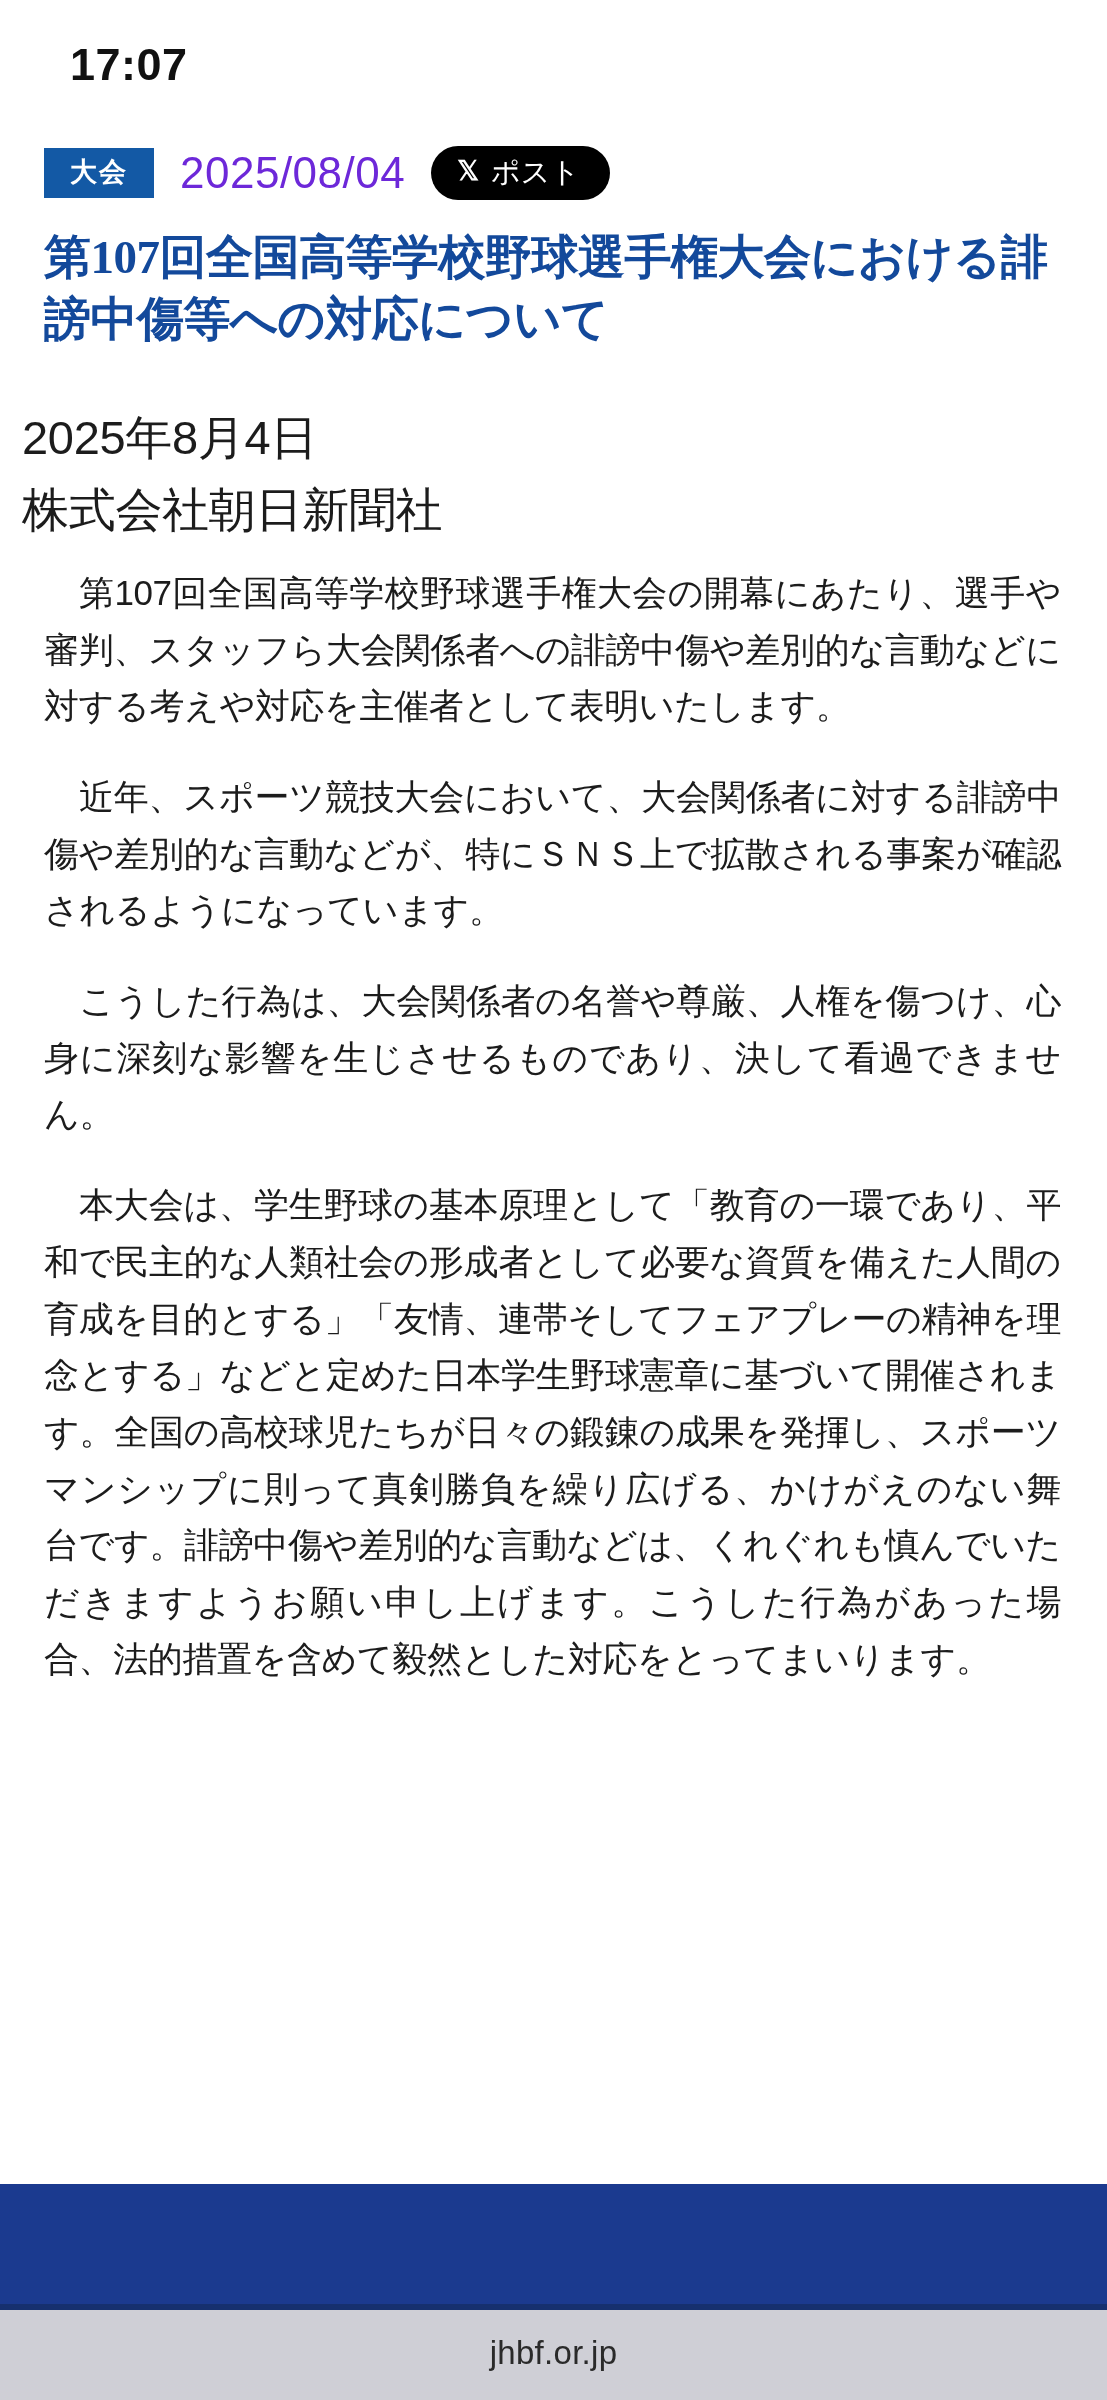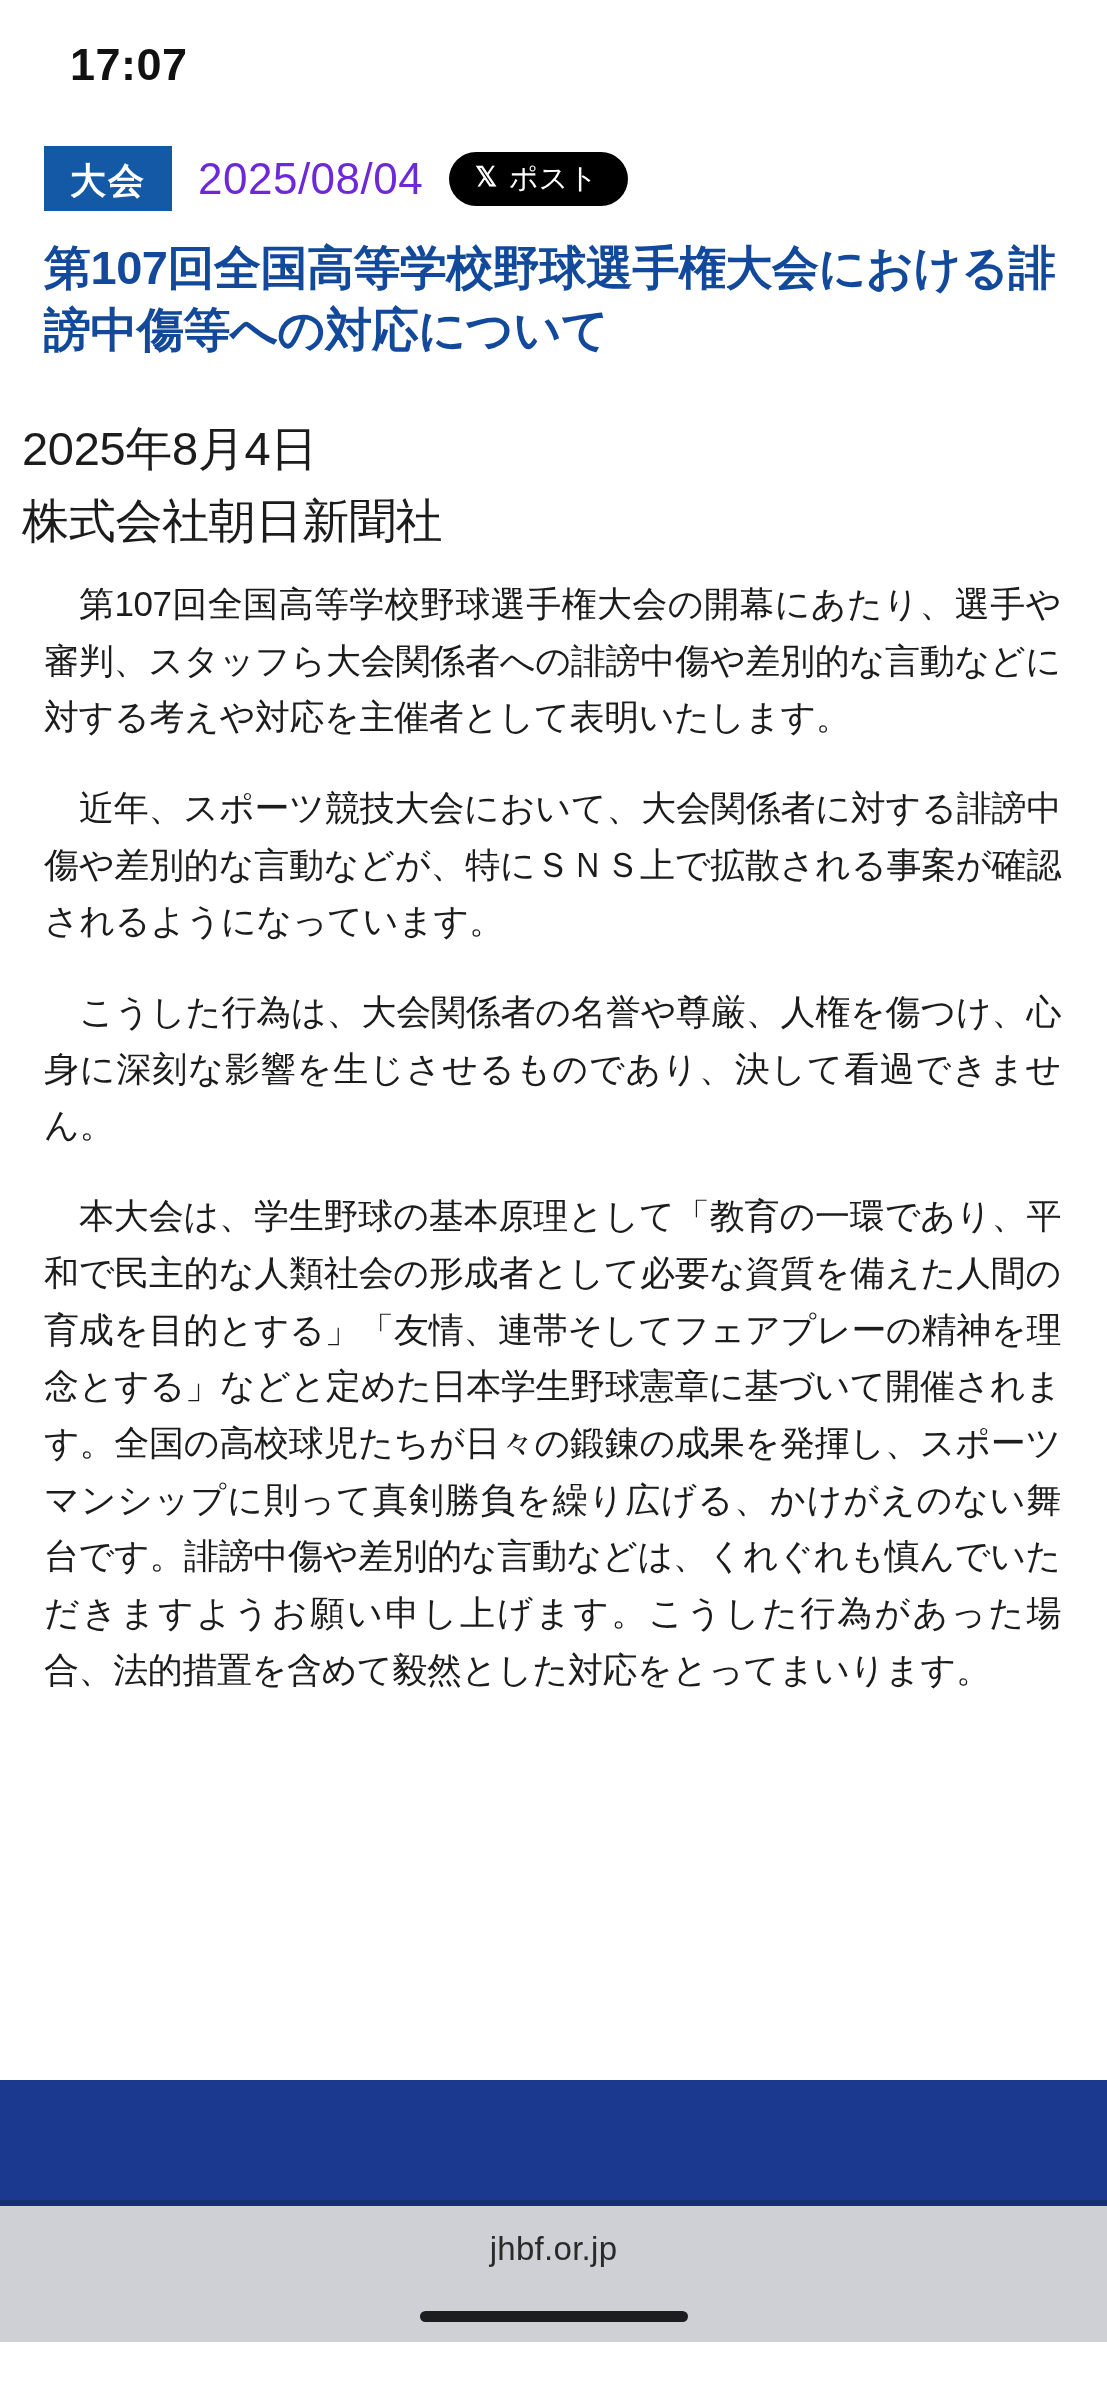--- a/index.html
+++ b/index.html
@@ -97,24 +97,24 @@
   .meta-row {
     display: flex;
     align-items: center;
     gap: 26px;
     margin-top: 28px;
     padding-left: 22px;
   }
   .category-tag {
     background: #1359a5;
     color: #ffffff;
-    font-size: 36px;
+    font-size: 27px;
     font-weight: bold;
     letter-spacing: 2px;
-    padding: 17px 26px 12px;
+    padding: 11px 26px 12px;
     line-height: 1;
   }
   .article-date {
     font-size: 44px;
     color: #6d28d9;
     letter-spacing: 0.5px;
   }
   .x-post-btn {
     display: inline-flex;
     align-items: center;
@@ -139,20 +139,21 @@
   }
 
   .article-title {
     color: #13499b;
     font-size: 47px;
     font-weight: bold;
     line-height: 1.32;
     margin: 26px 0 0 0;
     padding: 0 24px 0 22px;
     letter-spacing: -0.5px;
+    font-family: Liberation Serif, serif;
   }
 
   .signature {
     margin-top: 52px;
     padding-right: 30px;
     text-align: left;
     font-size: 47px;
     line-height: 1.52;
     color: #1c1c1c;
     letter-spacing: -0.3px;
@@ -171,21 +172,21 @@
     margin: 0 0 34px 0;
     text-indent: 1em;
   }
 
   
   .bottom-zone {
     position: absolute;
     left: 0;
     right: 0;
     bottom: 0;
-    height: 320px;
+    height: 216px;
   }
   .footer-band {
     height: 120px;
     background: #1b3a8f;
   }
   .footer-band-shadow {
     height: 6px;
     background: #16306f;
   }
   .browser-bar {

